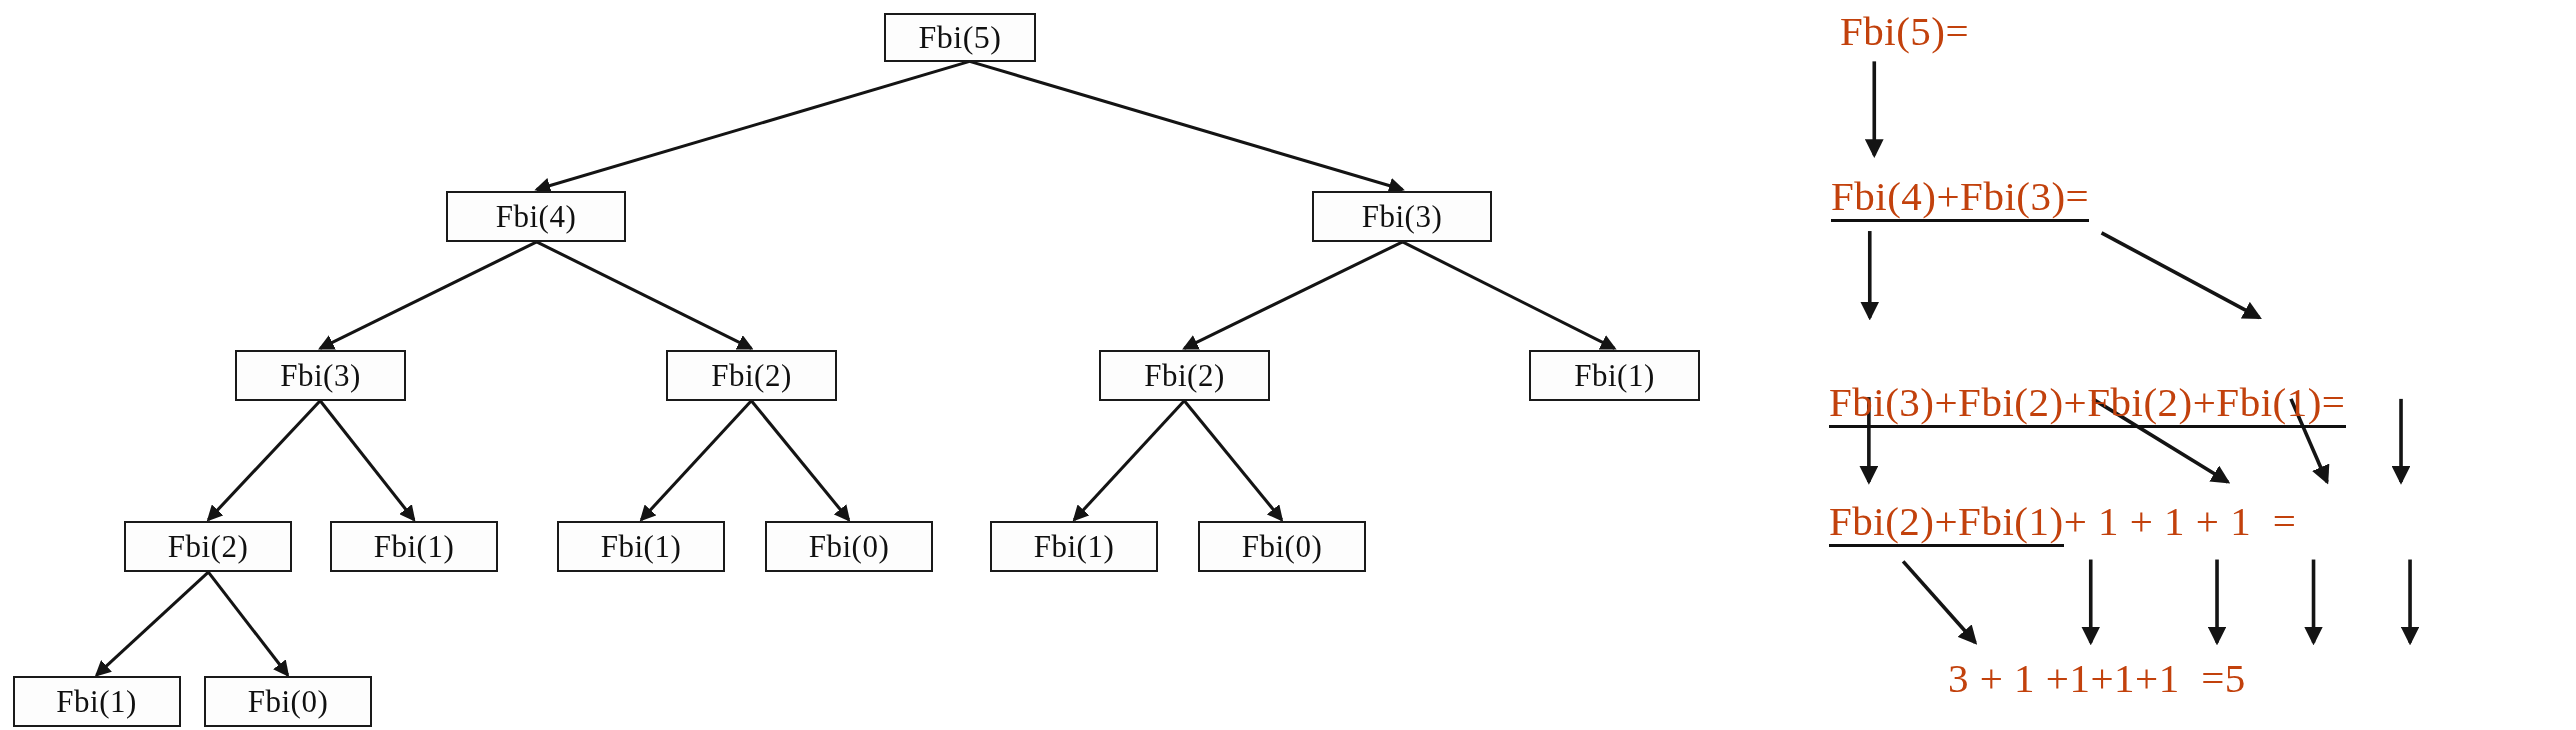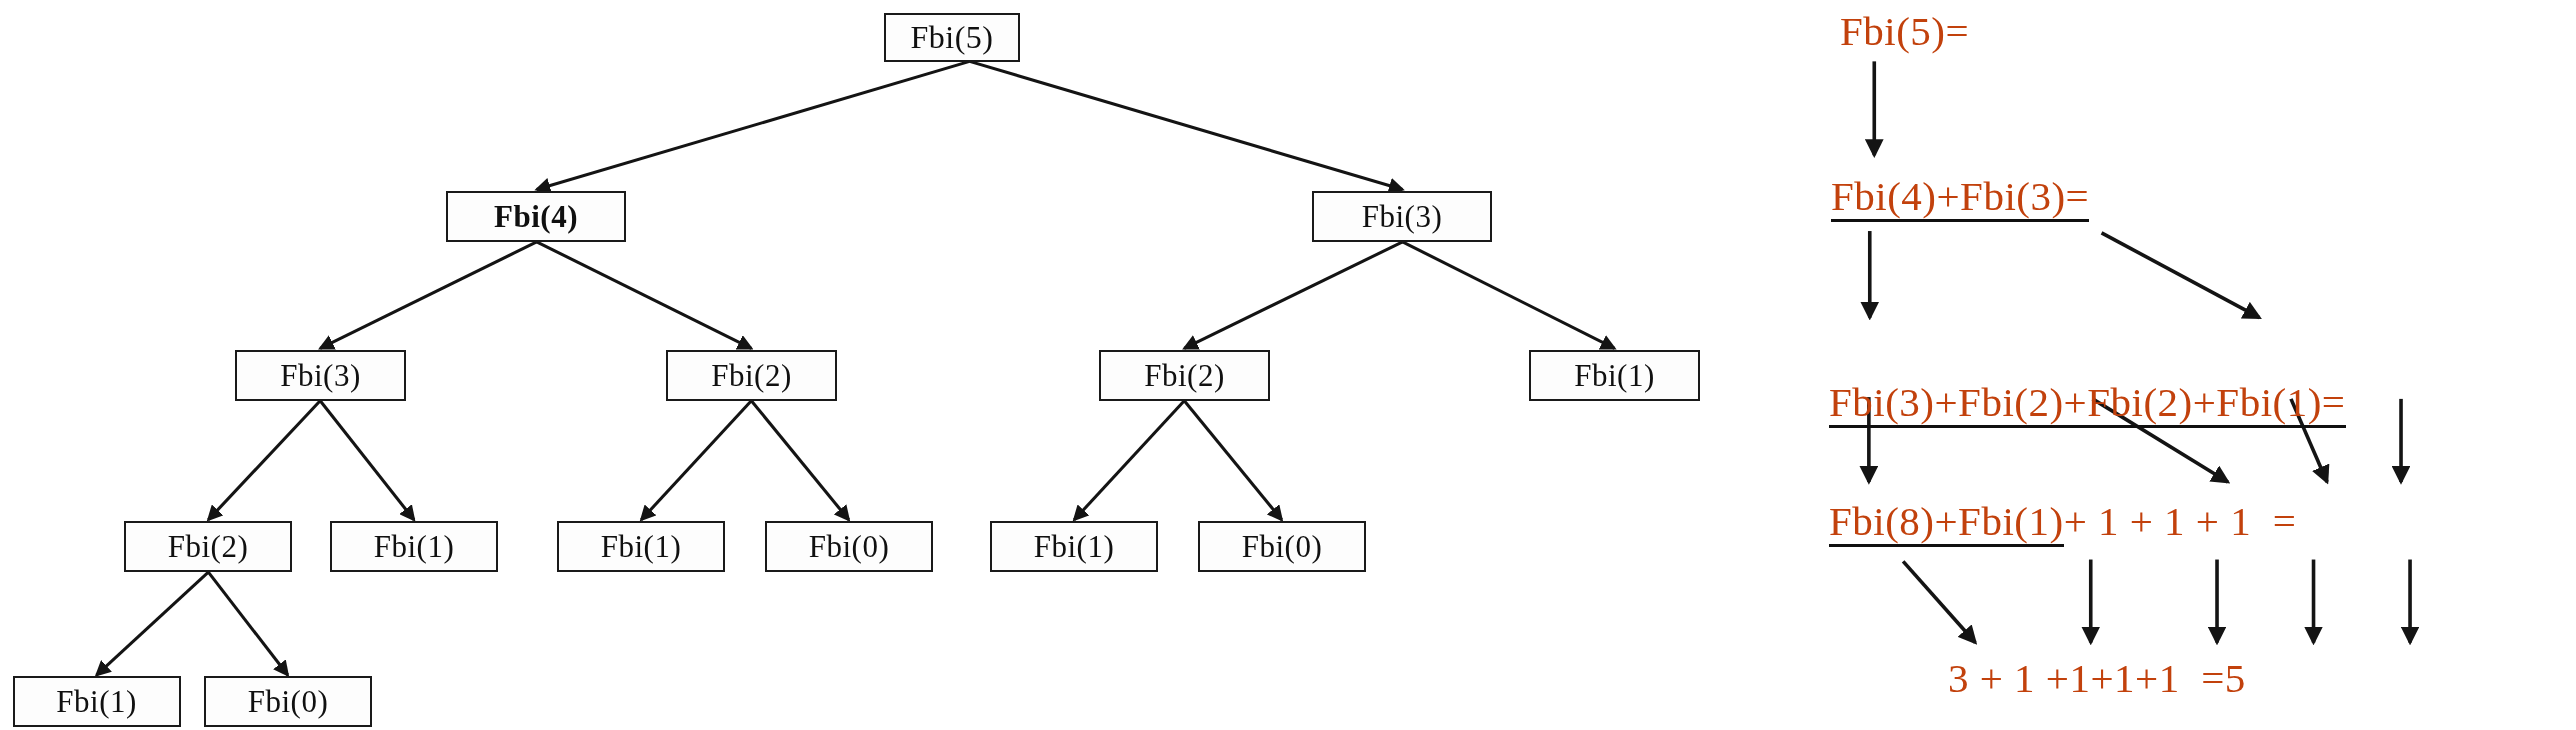--- a/index.html
+++ b/index.html
@@ -76,24 +76,24 @@
         <line x1="833" y1="444" x2="711" y2="576" marker-end="url(#tri)"></line>
         <line x1="833" y1="444" x2="941" y2="576" marker-end="url(#tri)"></line>
         <line x1="1313" y1="444" x2="1191" y2="576" marker-end="url(#tri)"></line>
         <line x1="1313" y1="444" x2="1421" y2="576" marker-end="url(#tri)"></line>
         <line x1="231" y1="634" x2="107" y2="748" marker-end="url(#tri)"></line>
         <line x1="231" y1="634" x2="319" y2="748" marker-end="url(#tri)"></line>
       </g>
   </svg>
 
   <div id="tree-nodes">
-      <div class="node node-l1" style="left: 884px; top: 12.6px; width: 136px; height: 49px;">
+      <div class="node node-l1" style="left: 884px; top: 12.6px; width: 152px; height: 49px;">
         <span>Fbi(5)</span>
       </div>
-      <div class="node" style="left: 446px; top: 191px; width: 180px; height: 51px; font-weight: bold;">
+      <div class="node" style="left: 446px; top: 191px; width: 180px; height: 51px;">
         <span>Fbi(4)</span>
       </div>
       <div class="node" style="left: 1312px; top: 191px; width: 180px; height: 51px;">
         <span>Fbi(3)</span>
       </div>
       <div class="node" style="left: 235px; top: 350px; width: 171px; height: 51px;">
         <span>Fbi(3)</span>
       </div>
       <div class="node" style="left: 666px; top: 350px; width: 171px; height: 51px;">
         <span>Fbi(2)</span>
@@ -144,18 +144,18 @@
         <line x1="2458" y1="620" x2="2458" y2="712" marker-end="url(#tri)"></line>
         <line x1="2565" y1="620" x2="2565" y2="712" marker-end="url(#tri)"></line>
         <line x1="2672" y1="620" x2="2672" y2="712" marker-end="url(#tri)"></line>
       </g>
   </svg>
 
   <div id="deriv-lines">
       <div class="deriv-line" style="left: 1840px; top: 10.8px;"><span class="seg">Fbi(5)=</span></div>
       <div class="deriv-line" style="left: 1831px; top: 176px;"><span class="seg u">Fbi(4)+Fbi(3)=</span></div>
       <div class="deriv-line" style="left: 1829px; top: 338px; margin-top: 44px;"><span class="seg u">Fbi(3)+Fbi(2)+</span><span class="seg u">Fbi(2)+Fbi(1)=</span></div>
-      <div class="deriv-line" style="left: 1829px; top: 501px;"><span class="seg u">Fbi(8)+Fbi(1)</span><span class="seg">+ 1 + 1 + 1</span><span class="seg">&nbsp;&nbsp;=</span></div>
+      <div class="deriv-line" style="left: 1829px; top: 501px;"><span class="seg u">Fbi(2)+Fbi(1)</span><span class="seg">+ 1 + 1 + 1</span><span class="seg">&nbsp;&nbsp;=</span></div>
       <div class="deriv-line" style="left: 1948px; top: 658px;"><span class="seg">3 + 1  +1+1+1</span><span class="seg">&nbsp;&nbsp;=5</span></div>
     </div>
 
 </div>
 
 
 </body></html>

